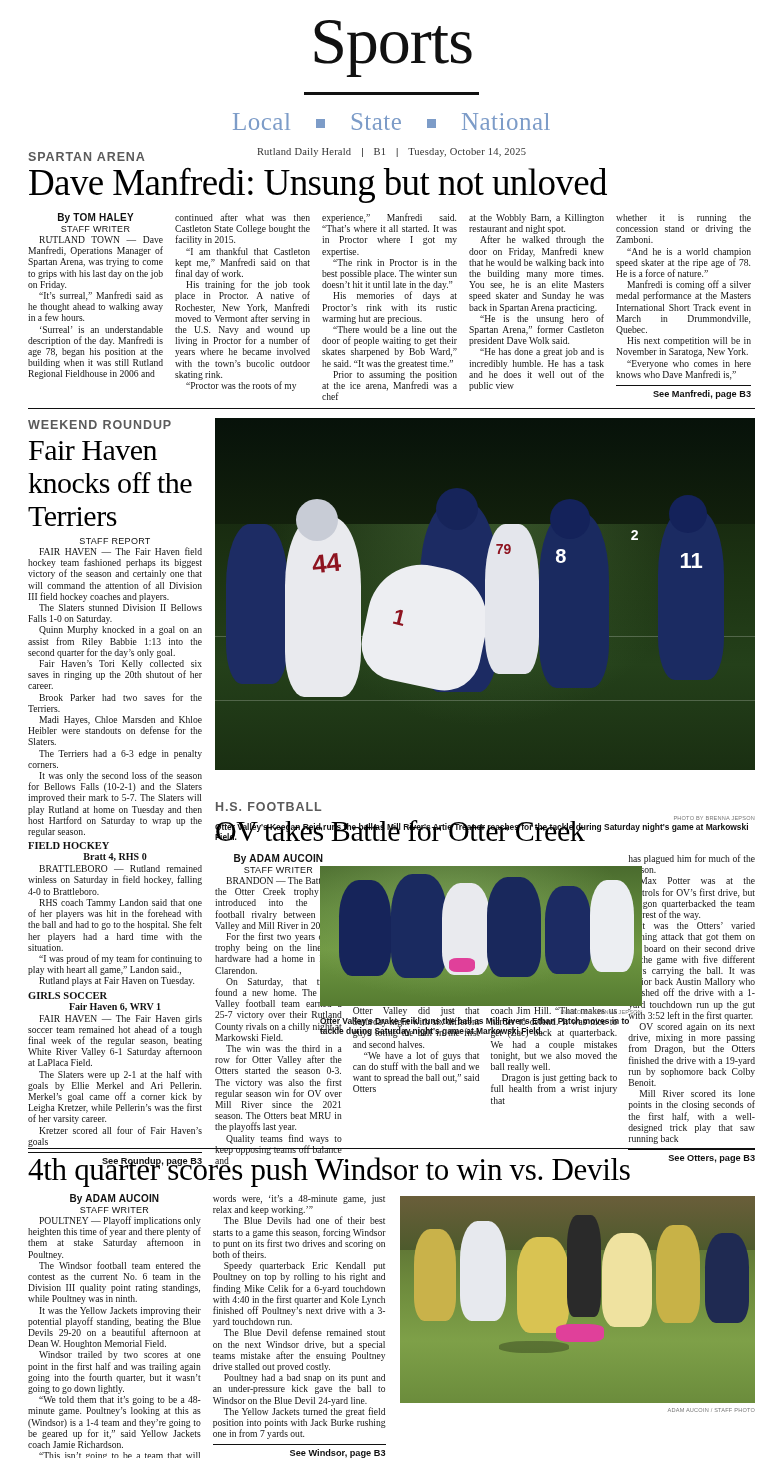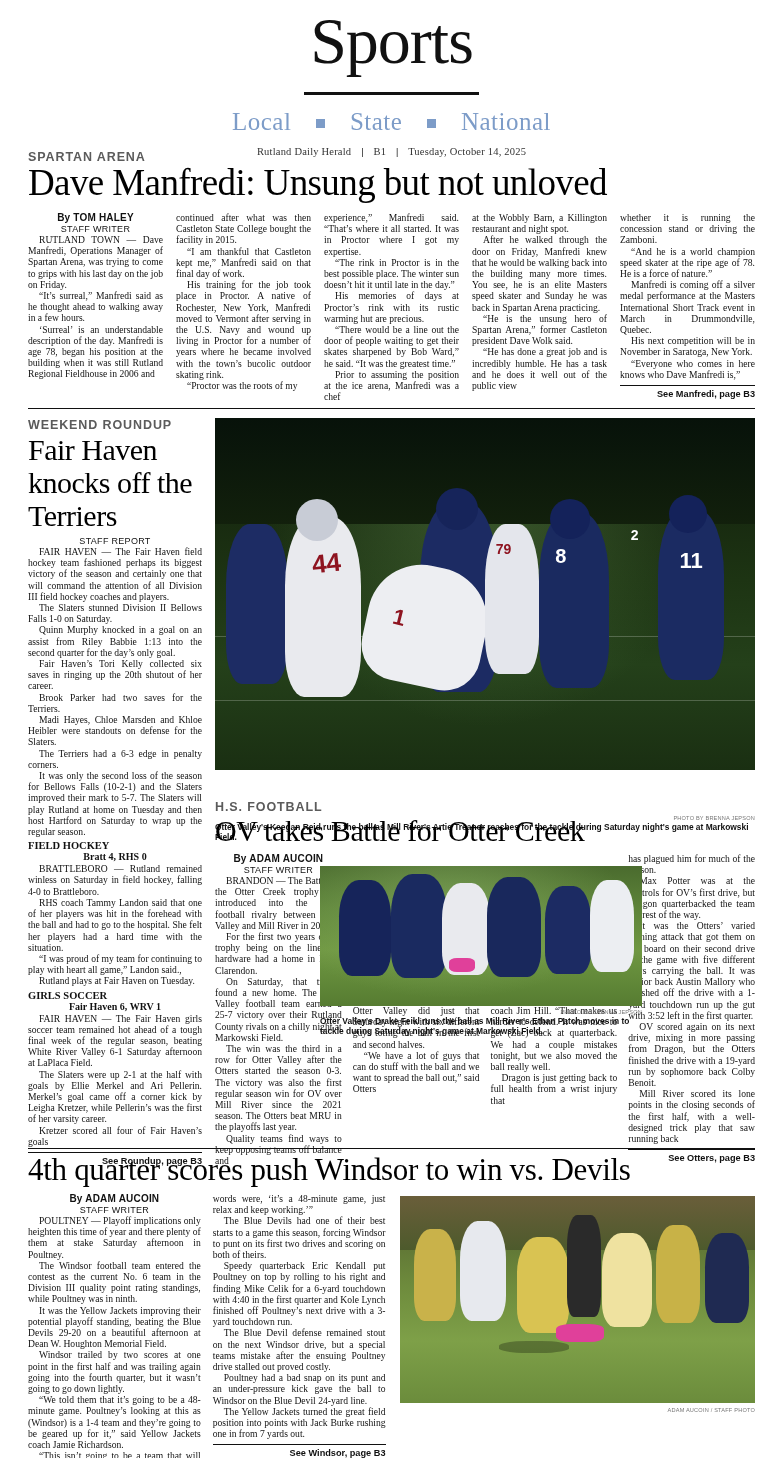--- a/index.html
+++ b/index.html
@@ -27,21 +27,21 @@
   .subhead{font-family:"Liberation Serif",serif;font-weight:bold;font-size:10.5px;text-align:left;margin:3px 0 0 0;}
   .subhead2{font-family:"Liberation Serif",serif;font-weight:bold;font-size:10px;text-align:center;margin:0 0 1px 0;}
 
   .photo{position:relative;overflow:hidden;background:#2d3a2a;}
   .credit{font-family:"Liberation Sans",sans-serif;font-size:5.6px;letter-spacing:.2px;color:#777;text-align:right;margin-top:1px;text-transform:uppercase;}
   .caption{font-family:"Liberation Sans",sans-serif;font-weight:bold;font-size:8.4px;line-height:10.2px;color:#111;margin-top:1px;}
 
   
   .sec1{position:absolute;left:28px;top:150px;width:727px;}
   .sec1 .hl{font-size:37px;line-height:41px;margin-top:-2px;letter-spacing:-.6px;}
-  .sec1 .cols{display:flex;margin-top:9px;justify-content:space-between;}
+  .sec1 .cols{display:flex;gap:12px;margin-top:9px;}
   .sec1 .cols > div{width:135px;}
 
   
   .mid{position:absolute;left:28px;top:408px;width:727px;}
   .sec2{position:absolute;left:28px;top:418px;width:174px;}
   .sec2 .hl{font-size:30px;line-height:33px;margin-top:1px;letter-spacing:-.5px;}
 
   .bigphoto{position:absolute;left:215px;top:418px;width:540px;height:352px;}
   .photo-cap-wrap{position:absolute;left:215px;top:814px;width:540px;}
 

